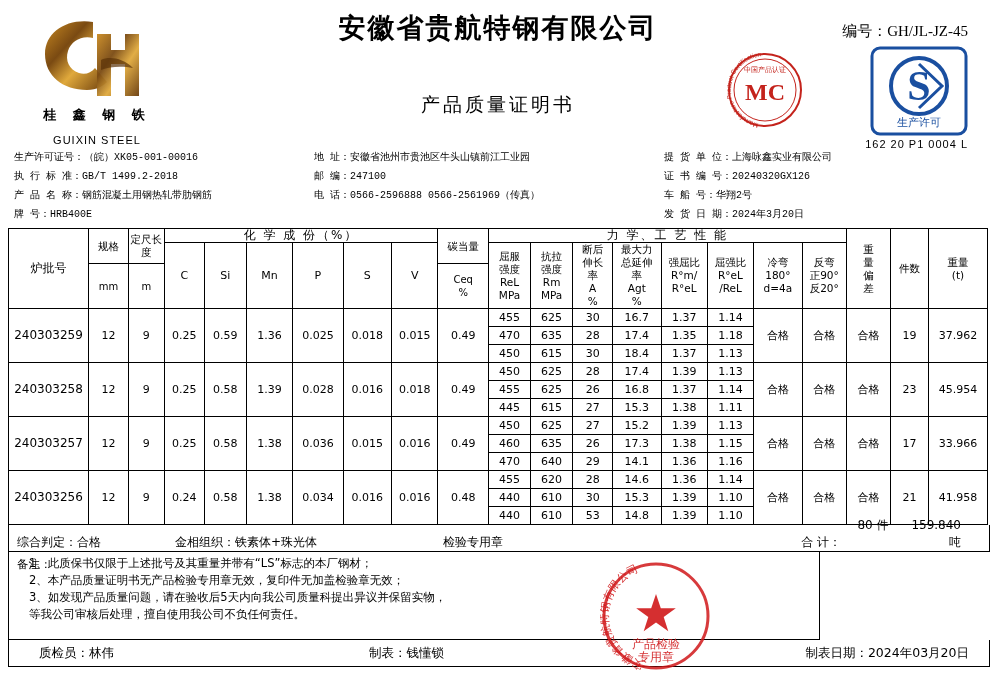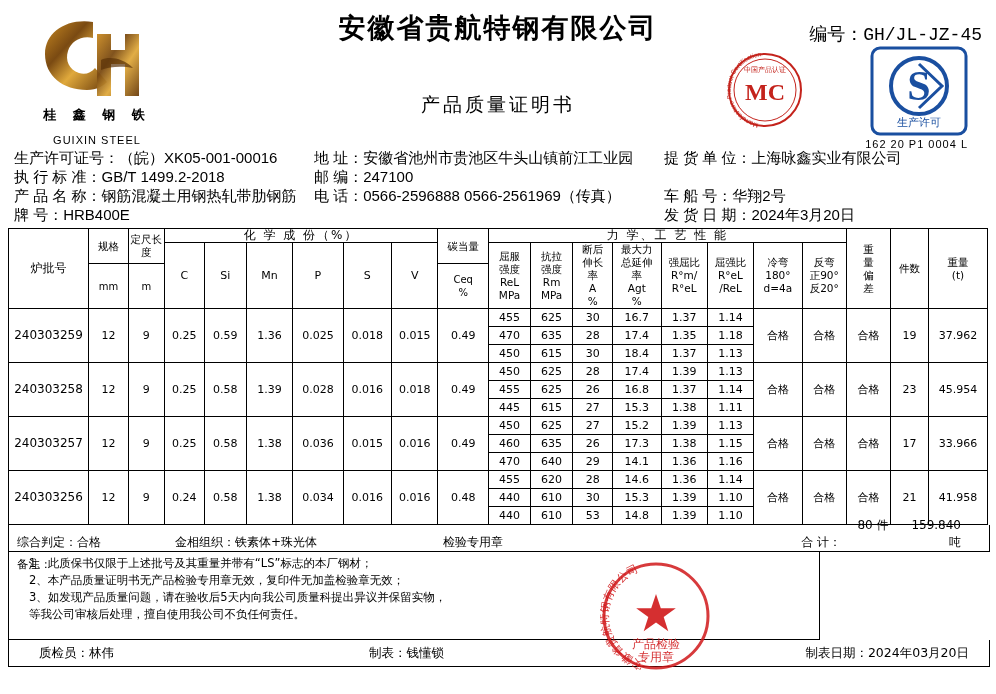--- a/index.html
+++ b/index.html
@@ -30,35 +30,35 @@
     position:absolute;left:0;right:0;top:10px;text-align:center;
     font-size:27px;font-weight:bold;letter-spacing:2px;
     font-family:"DejaVu Sans",sans-serif;
   }
   .title2{
     position:absolute;left:0;right:0;top:92px;text-align:center;
     font-size:19px;letter-spacing:3px;
     font-family:"DejaVu Sans",sans-serif;
   }
   .docno{
-    position:absolute;right:6px;top:22px;font-size:18px;
-    font-family:Liberation Mono, monospace;
+    position:absolute;right:20px;top:22px;font-size:15px;
+    font-family:Liberation Serif, serif;
   }
   .seal-mc{
     position:absolute;right:185px;top:52px;width:76px;height:76px;
   }
   .seal-q{
     position:absolute;right:20px;top:46px;width:98px;height:90px;
   }
   .barcode-txt{
     position:absolute;right:20px;top:138px;font-size:11px;letter-spacing:1px;
   }
 
   
-  .info{font-size:15px;line-height:19px;font-family:Liberation Sans, sans-serif;}
+  .info{font-size:10px;line-height:19px;font-family:Liberation Mono, monospace;}
   .info-row{display:flex;width:100%;}
   .col-a{width:300px;padding-left:6px;}
   .col-b{width:340px;}
   .col-c{flex:1;padding-left:10px;}
   .lbl{letter-spacing:0px;}
 
   
   table.main{
     border-collapse:collapse;width:980px;margin-top:4px;
     font-size:11px;font-family:"DejaVu Sans",sans-serif;
@@ -172,20 +172,21 @@
 
   <div class="info">
     <div class="info-row">
       <div class="col-a"><span class="lbl">生产许可证号：</span><span>（皖）XK05-001-00016</span></div>
       <div class="col-b"><span class="lbl">地    址：</span><span>安徽省池州市贵池区牛头山镇前江工业园</span></div>
       <div class="col-c"><span class="lbl">提 货 单 位：</span><span>上海咏鑫实业有限公司</span></div>
     </div>
     <div class="info-row">
       <div class="col-a"><span class="lbl">执  行  标  准：</span><span>GB/T 1499.2-2018</span></div>
       <div class="col-b"><span class="lbl">邮    编：</span><span>247100</span></div>
+      <div class="col-c"><span class="lbl">证 书 编 号：</span><span>20240320GX126</span></div>
     </div>
     <div class="info-row">
       <div class="col-a"><span class="lbl">产 品 名 称：</span><span>钢筋混凝土用钢热轧带肋钢筋</span></div>
       <div class="col-b"><span class="lbl">电    话：</span><span>0566-2596888   0566-2561969（传真）</span></div>
       <div class="col-c"><span class="lbl">车 船 号：</span><span>华翔2号</span></div>
     </div>
     <div class="info-row">
       <div class="col-a"><span class="lbl">牌      号：</span><span>HRB400E</span></div>
       <div class="col-b">&nbsp;</div>
       <div class="col-c"><span class="lbl">发 货 日 期：</span><span>2024年3月20日</span></div>

